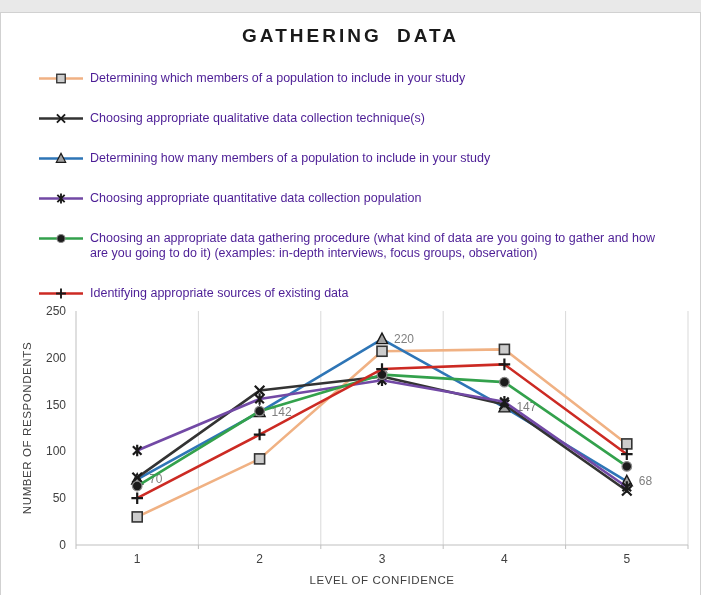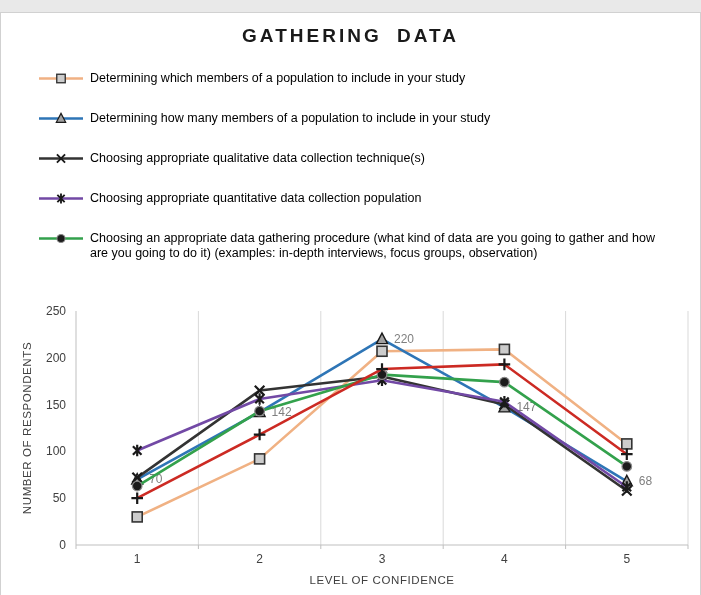--- a/index.html
+++ b/index.html
@@ -13,21 +13,21 @@
     text-align:center;font-size:19px;font-weight:bold;color:#1a1a1a;
     letter-spacing:3px;word-spacing:7px;
   }
   .legend{
     position:absolute;top:58px;left:38px;width:640px;
     display:flex;flex-direction:column;gap:25px;
   }
   .legend-item{display:flex;align-items:flex-start;}
   .legend-icon{flex:0 0 44px;margin-top:1px;}
   .legend-label{
-    font-size:12.5px;line-height:15px;color:#000000;padding-left:7px;
+    font-size:12.5px;line-height:15px;color:#4c1d95;padding-left:7px;
     max-width:585px;
   }
   .chart-svg{position:absolute;top:285px;left:0;}
   .tick-text{font-family:"Liberation Sans", sans-serif;font-size:12px;fill:#404040;}
   .axis-title{font-family:"Liberation Sans", sans-serif;font-size:11.5px;fill:#404040;letter-spacing:0.6px;}
   .data-label{font-family:"Liberation Sans", sans-serif;font-size:12px;}
 </style>
 </head>
 <body>
 
@@ -38,53 +38,62 @@
         <svg width="44" height="13" class="legend-icon">
           <line x1="0" y1="6.5" x2="44" y2="6.5" stroke="#F0B183" stroke-width="2.6"></line>
           <g>
             <rect x="17.75" y="2.25" width="8.5" height="8.5" fill="#cccccc" stroke="#333333" stroke-width="1.36"></rect>
           </g>
         </svg>
         <span class="legend-label">Determining which members of a population to include in your study</span>
       </div>
       <div class="legend-item">
         <svg width="44" height="13" class="legend-icon">
+          <line x1="0" y1="6.5" x2="44" y2="6.5" stroke="#333333" stroke-width="2.6"></line>
+          <g>
+            <path d="M17.92,2.42 L26.08,10.58 M17.92,10.58 L26.08,2.42" stroke="#1a1a1a" stroke-width="1.87" fill="none"></path>
+          </g>
+        </svg>
+        <span class="legend-label">Choosing appropriate qualitative data collection technique(s)</span>
+      </div>
+      <div class="legend-item">
+        <svg width="44" height="13" class="legend-icon">
           <line x1="0" y1="6.5" x2="44" y2="6.5" stroke="#2E75B6" stroke-width="2.6"></line>
           <g>
             <polygon points="22,1.4000000000000004 26.675,10.325 17.325,10.325" fill="#a0a0a0" stroke="#1a1a1a" stroke-width="1.19"></polygon>
           </g>
         </svg>
         <span class="legend-label">Determining how many members of a population to include in your study</span>
       </div>
       <div class="legend-item">
         <svg width="44" height="13" class="legend-icon">
-          <line x1="0" y1="6.5" x2="44" y2="6.5" stroke="#333333" stroke-width="2.6"></line>
-          <g>
-            <path d="M17.92,2.42 L26.08,10.58 M17.92,10.58 L26.08,2.42" stroke="#1a1a1a" stroke-width="1.87" fill="none"></path>
-          </g>
-        </svg>
-        <span class="legend-label">Choosing appropriate qualitative data collection technique(s)</span>
-      </div>
-      <div class="legend-item">
-        <svg width="44" height="13" class="legend-icon">
           <line x1="0" y1="6.5" x2="44" y2="6.5" stroke="#7249A5" stroke-width="2.6"></line>
           <g>
             <path d="M18.345,2.845 L25.655,10.155 M18.345,10.155 L25.655,2.845 M22,1.5700000000000003 L22,11.43" stroke="#1a1a1a" stroke-width="1.87" fill="none"></path>
           </g>
         </svg>
         <span class="legend-label">Choosing appropriate quantitative data collection population</span>
       </div>
       <div class="legend-item">
         <svg width="44" height="13" class="legend-icon">
           <line x1="0" y1="6.5" x2="44" y2="6.5" stroke="#33A14C" stroke-width="2.6"></line>
           <g>
             <circle cx="22" cy="6.5" r="4.08" fill="#1c1c1c" stroke="#8a8a8a" stroke-width="1.02"></circle>
           </g>
         </svg>
         <span class="legend-label">Choosing an appropriate data gathering procedure (what kind of data are you going to gather and how are you going to do it) (examples: in-depth interviews, focus groups, observation)</span>
+      </div>
+      <div class="legend-item">
+        <svg width="44" height="13" class="legend-icon">
+          <line x1="0" y1="6.5" x2="44" y2="6.5" stroke="#CC2A23" stroke-width="2.6"></line>
+          <g>
+            <path d="M17.07,6.5 L26.93,6.5 M22,1.5700000000000003 L22,11.43" stroke="#1a1a1a" stroke-width="1.87" fill="none"></path>
+          </g>
+        </svg>
+        <span class="legend-label">Identifying appropriate sources of existing data</span>
       </div>
     </div>
   <svg class="chart-svg" width="701" height="308" viewBox="0 0 701 308">
       <line x1="197.4" y1="13" x2="197.4" y2="247" stroke="#d9d9d9" stroke-width="1"></line>
       <line x1="319.8" y1="13" x2="319.8" y2="247" stroke="#d9d9d9" stroke-width="1"></line>
       <line x1="442.20000000000005" y1="13" x2="442.20000000000005" y2="247" stroke="#d9d9d9" stroke-width="1"></line>
       <line x1="564.6" y1="13" x2="564.6" y2="247" stroke="#d9d9d9" stroke-width="1"></line>
       <line x1="687" y1="13" x2="687" y2="247" stroke="#d9d9d9" stroke-width="1"></line>
       <line x1="75" y1="13" x2="75" y2="247" stroke="#bfbfbf" stroke-width="1"></line>
       <line x1="75" y1="247" x2="687" y2="247" stroke="#bfbfbf" stroke-width="1"></line>

